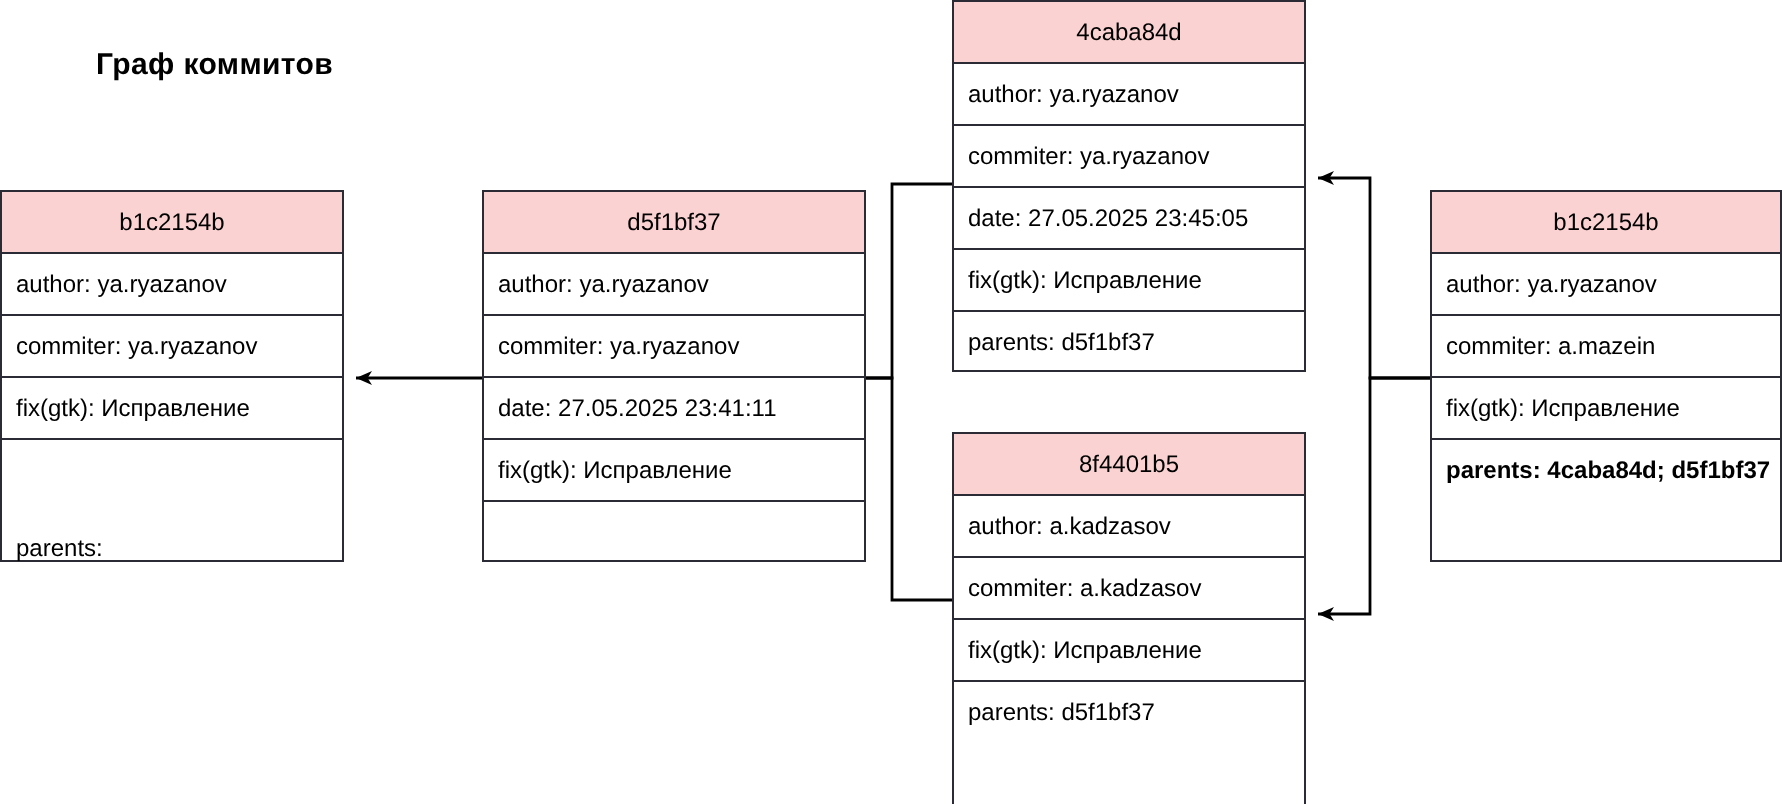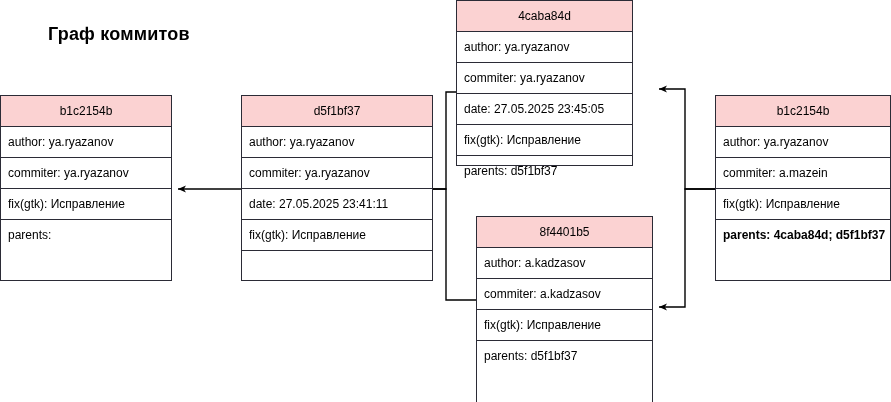--- a/index.html
+++ b/index.html
@@ -25,21 +25,21 @@
     position: absolute;
     left: 0; top: 0;
     width: 891px;
     height: 402px;
     pointer-events: none;
   }
   .page-title {
     position: absolute;
     left: 48px;
     top: 24px;
-    font-size: 18px;
+    font-size: 15px;
     font-weight: bold;
     letter-spacing: 0.2px;
     white-space: nowrap;
   }
   .commit-node {
     position: absolute;
     box-sizing: border-box;
     border: 1.3px solid #2b2b36;
     background: #ffffff;
     z-index: 2;
@@ -92,32 +92,32 @@
     <path class="edge-path" fill="none" stroke="#000000" stroke-width="1.4" marker-end="url(#arrowhead)" d="M 715 189 L 685 189 L 685 89 L 659 89"></path>
 
     <path class="edge-path" fill="none" stroke="#000000" stroke-width="1.4" marker-end="url(#arrowhead)" d="M 715 189 L 685 189 L 685 307 L 659 307"></path>
   </svg>
 
   <div class="commit-node" style="left:0px;top:95px;width:172px;height:186px;background:#ffffff;border-color:#2b2b36;">
     <div class="node-header" style="background: rgb(251, 210, 210); border-bottom-color: rgb(43, 43, 54);">b1c2154b</div>
     <div class="node-row" style="border-bottom-color: rgb(43, 43, 54);">author: ya.ryazanov</div>
     <div class="node-row" style="border-bottom-color: rgb(43, 43, 54);">commiter: ya.ryazanov</div>
     <div class="node-row" style="border-bottom-color: rgb(43, 43, 54);">fix(gtk): Исправление</div>
-    <div class="node-row last" style="border-bottom-color: rgb(43, 43, 54);">parents:</div>
+    <div class="node-row last" style="border-bottom-color: rgb(43, 43, 54); margin-top: 39px;">parents:</div>
   </div>
 
   <div class="commit-node" style="left:241px;top:95px;width:192px;height:186px;background:#ffffff;border-color:#2b2b36;">
     <div class="node-header" style="background: rgb(251, 210, 210); border-bottom-color: rgb(43, 43, 54);">d5f1bf37</div>
     <div class="node-row" style="border-bottom-color: rgb(43, 43, 54);">author: ya.ryazanov</div>
     <div class="node-row" style="border-bottom-color: rgb(43, 43, 54);">commiter: ya.ryazanov</div>
     <div class="node-row" style="border-bottom-color: rgb(43, 43, 54);">date: 27.05.2025 23:41:11</div>
     <div class="node-row" style="border-bottom-color: rgb(43, 43, 54);">fix(gtk): Исправление</div>
   </div>
 
-  <div class="commit-node" style="left:456px;top:0px;width:177px;height:166px;background:#ffffff;border-color:#2b2b36;">
+  <div class="commit-node" style="left:476px;top:0px;width:177px;height:186px;background:#ffffff;border-color:#2b2b36;">
     <div class="node-header" style="background: rgb(251, 210, 210); border-bottom-color: rgb(43, 43, 54);">4caba84d</div>
     <div class="node-row" style="border-bottom-color: rgb(43, 43, 54);">author: ya.ryazanov</div>
     <div class="node-row" style="border-bottom-color: rgb(43, 43, 54);">commiter: ya.ryazanov</div>
     <div class="node-row" style="border-bottom-color: rgb(43, 43, 54);">date: 27.05.2025 23:45:05</div>
     <div class="node-row" style="border-bottom-color: rgb(43, 43, 54);">fix(gtk): Исправление</div>
     <div class="node-row last" style="border-bottom-color: rgb(43, 43, 54);">parents: d5f1bf37</div>
   </div>
 
   <div class="commit-node" style="left:476px;top:216px;width:177px;height:219px;background:#ffffff;border-color:#2b2b36;">
     <div class="node-header" style="background: rgb(251, 210, 210); border-bottom-color: rgb(43, 43, 54);">8f4401b5</div>

